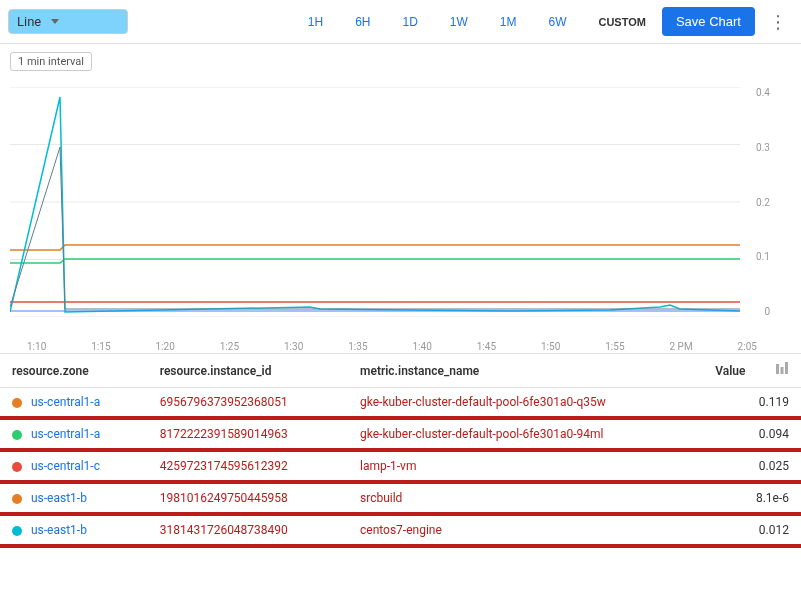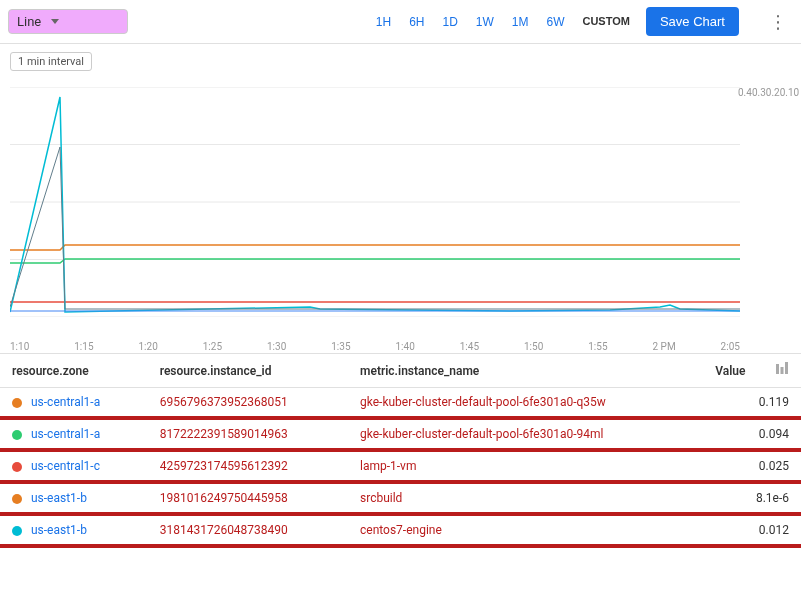--- a/index.html
+++ b/index.html
@@ -16,36 +16,36 @@
     .chart-type-select {
       display: flex;
       align-items: center;
       border: 1px solid #ccc;
       border-radius: 4px;
       padding: 4px 8px;
       min-width: 120px;
       cursor: pointer;
       font-size: 13px;
       color: #333;
-      background: #f0abfc;
+      background: #7dd3fc;
     }
     .chart-type-select .arrow {
       margin-left: auto;
       width: 0;
       height: 0;
       border-left: 4px solid transparent;
       border-right: 4px solid transparent;
       border-top: 5px solid #666;
       margin-left: 10px;
     }
     .spacer { flex: 1; }
     .time-buttons {
       display: flex;
-      align-items: flex-start;
-      gap: 2px;
+      align-items: center;
+      gap: 16px;
       margin-right: 8px;
     }
     .time-btn {
       padding: 4px 8px;
       font-size: 12px;
       color: #1a73e8;
       background: none;
       border: none;
       cursor: pointer;
       border-radius: 3px;
@@ -54,21 +54,21 @@
     .time-btn.custom { color: #333; font-size: 11px; font-weight: 600; }
     .save-chart-btn {
       background: #1a73e8;
       color: #fff;
       border: none;
       border-radius: 4px;
       padding: 7px 14px;
       font-size: 13px;
       font-weight: 500;
       cursor: pointer;
-      margin-right: 24px;
+      margin-right: 8px;
     }
     .more-btn {
       background: none;
       border: none;
       cursor: pointer;
       font-size: 18px;
       color: #666;
       padding: 4px 6px;
     }
 
@@ -93,37 +93,37 @@
       width: 760px;
       height: 265px;
       margin-left: 0;
     }
     .y-axis {
       position: absolute;
       right: 4px;
       top: 0;
       height: 230px;
       display: flex;
-      flex-direction: row;
+      flex-direction: column;
       justify-content: space-between;
       font-size: 10px;
       color: #999;
       text-align: right;
     }
     .chart-svg-area {
       position: absolute;
       left: 0;
       top: 0;
       width: 730px;
       height: 230px;
     }
     .x-axis {
       position: absolute;
       bottom: 0;
-      left: 0;
+      left: 17px;
       width: 730px;
       display: flex;
       justify-content: space-between;
       font-size: 10px;
       color: #999;
     }
 
     
     .data-table {
       width: 100%;

